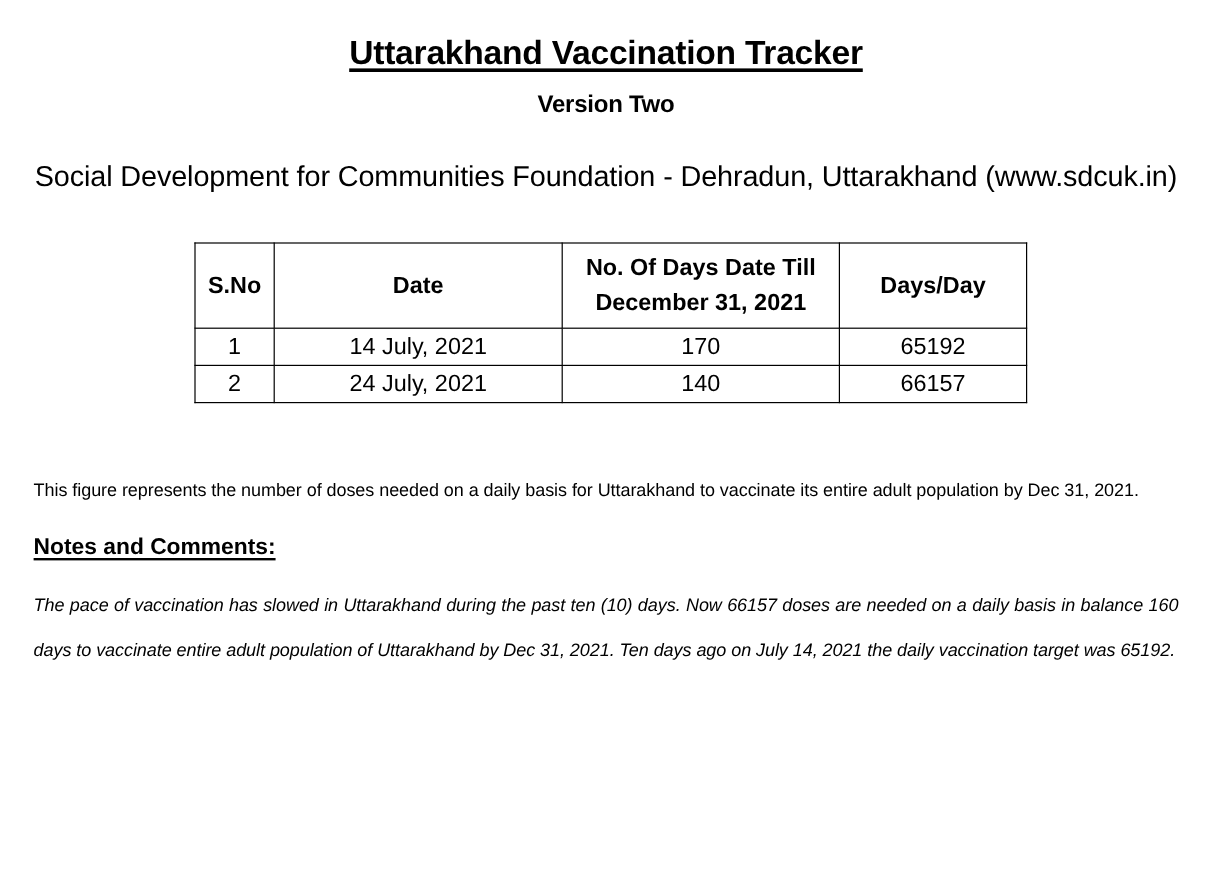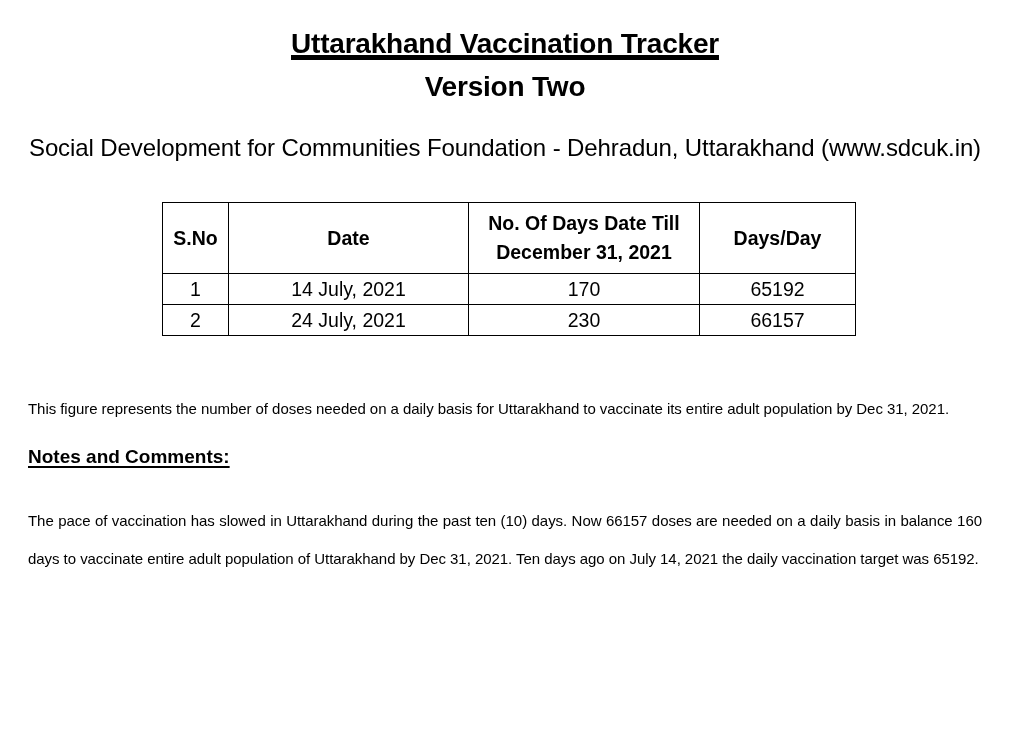--- a/index.html
+++ b/index.html
@@ -27,29 +27,28 @@
   
   .title-block {
     text-align: center;
     padding-top: 22px;
   }
   .doc-title {
     font-size: 28px;
     font-weight: bold;
     line-height: 44px;
     letter-spacing: -0.2px;
-    text-decoration: underline;
   }
   .doc-title .t-underline {
     text-decoration: underline;
     text-underline-offset: 4px;
     text-decoration-thickness: 3px;
   }
   .doc-subtitle-line {
-    font-size: 28px;
+    font-size: 20px;
     font-weight: bold;
     line-height: 42px;
     letter-spacing: -0.2px;
   }
 
   
   .org-line {
     text-align: center;
     font-size: 24px;
     line-height: 28px;
@@ -111,21 +110,22 @@
   }
   .para {
     font-size: 15px;
     line-height: 38px;
     text-align: justify;
     margin: 14px 0 0 0;
     letter-spacing: -0.05px;
   }
   .para.last {
     text-align: justify;
-    margin-top: 32px;
+    margin-top: 16px;
+    font-style: italic;
   }
   .spacer-notes {
     height: 16px;
   }
 </style>
 </head>
 <body>
 
 <div class="page">
 
@@ -158,21 +158,21 @@
       <tbody>
         <tr>
           <td>1</td>
           <td>14 July, 2021</td>
           <td>170</td>
           <td>65192</td>
         </tr>
         <tr>
           <td>2</td>
           <td>24 July, 2021</td>
-          <td>230</td>
+          <td>140</td>
           <td>66157</td>
         </tr>
       </tbody>
     </table>
   </div>
 
   <div class="body-content">
 
     <p class="para">This figure represents the number of doses needed on a daily basis for Uttarakhand to vaccinate its entire adult population by Dec 31, 2021.</p>
 

